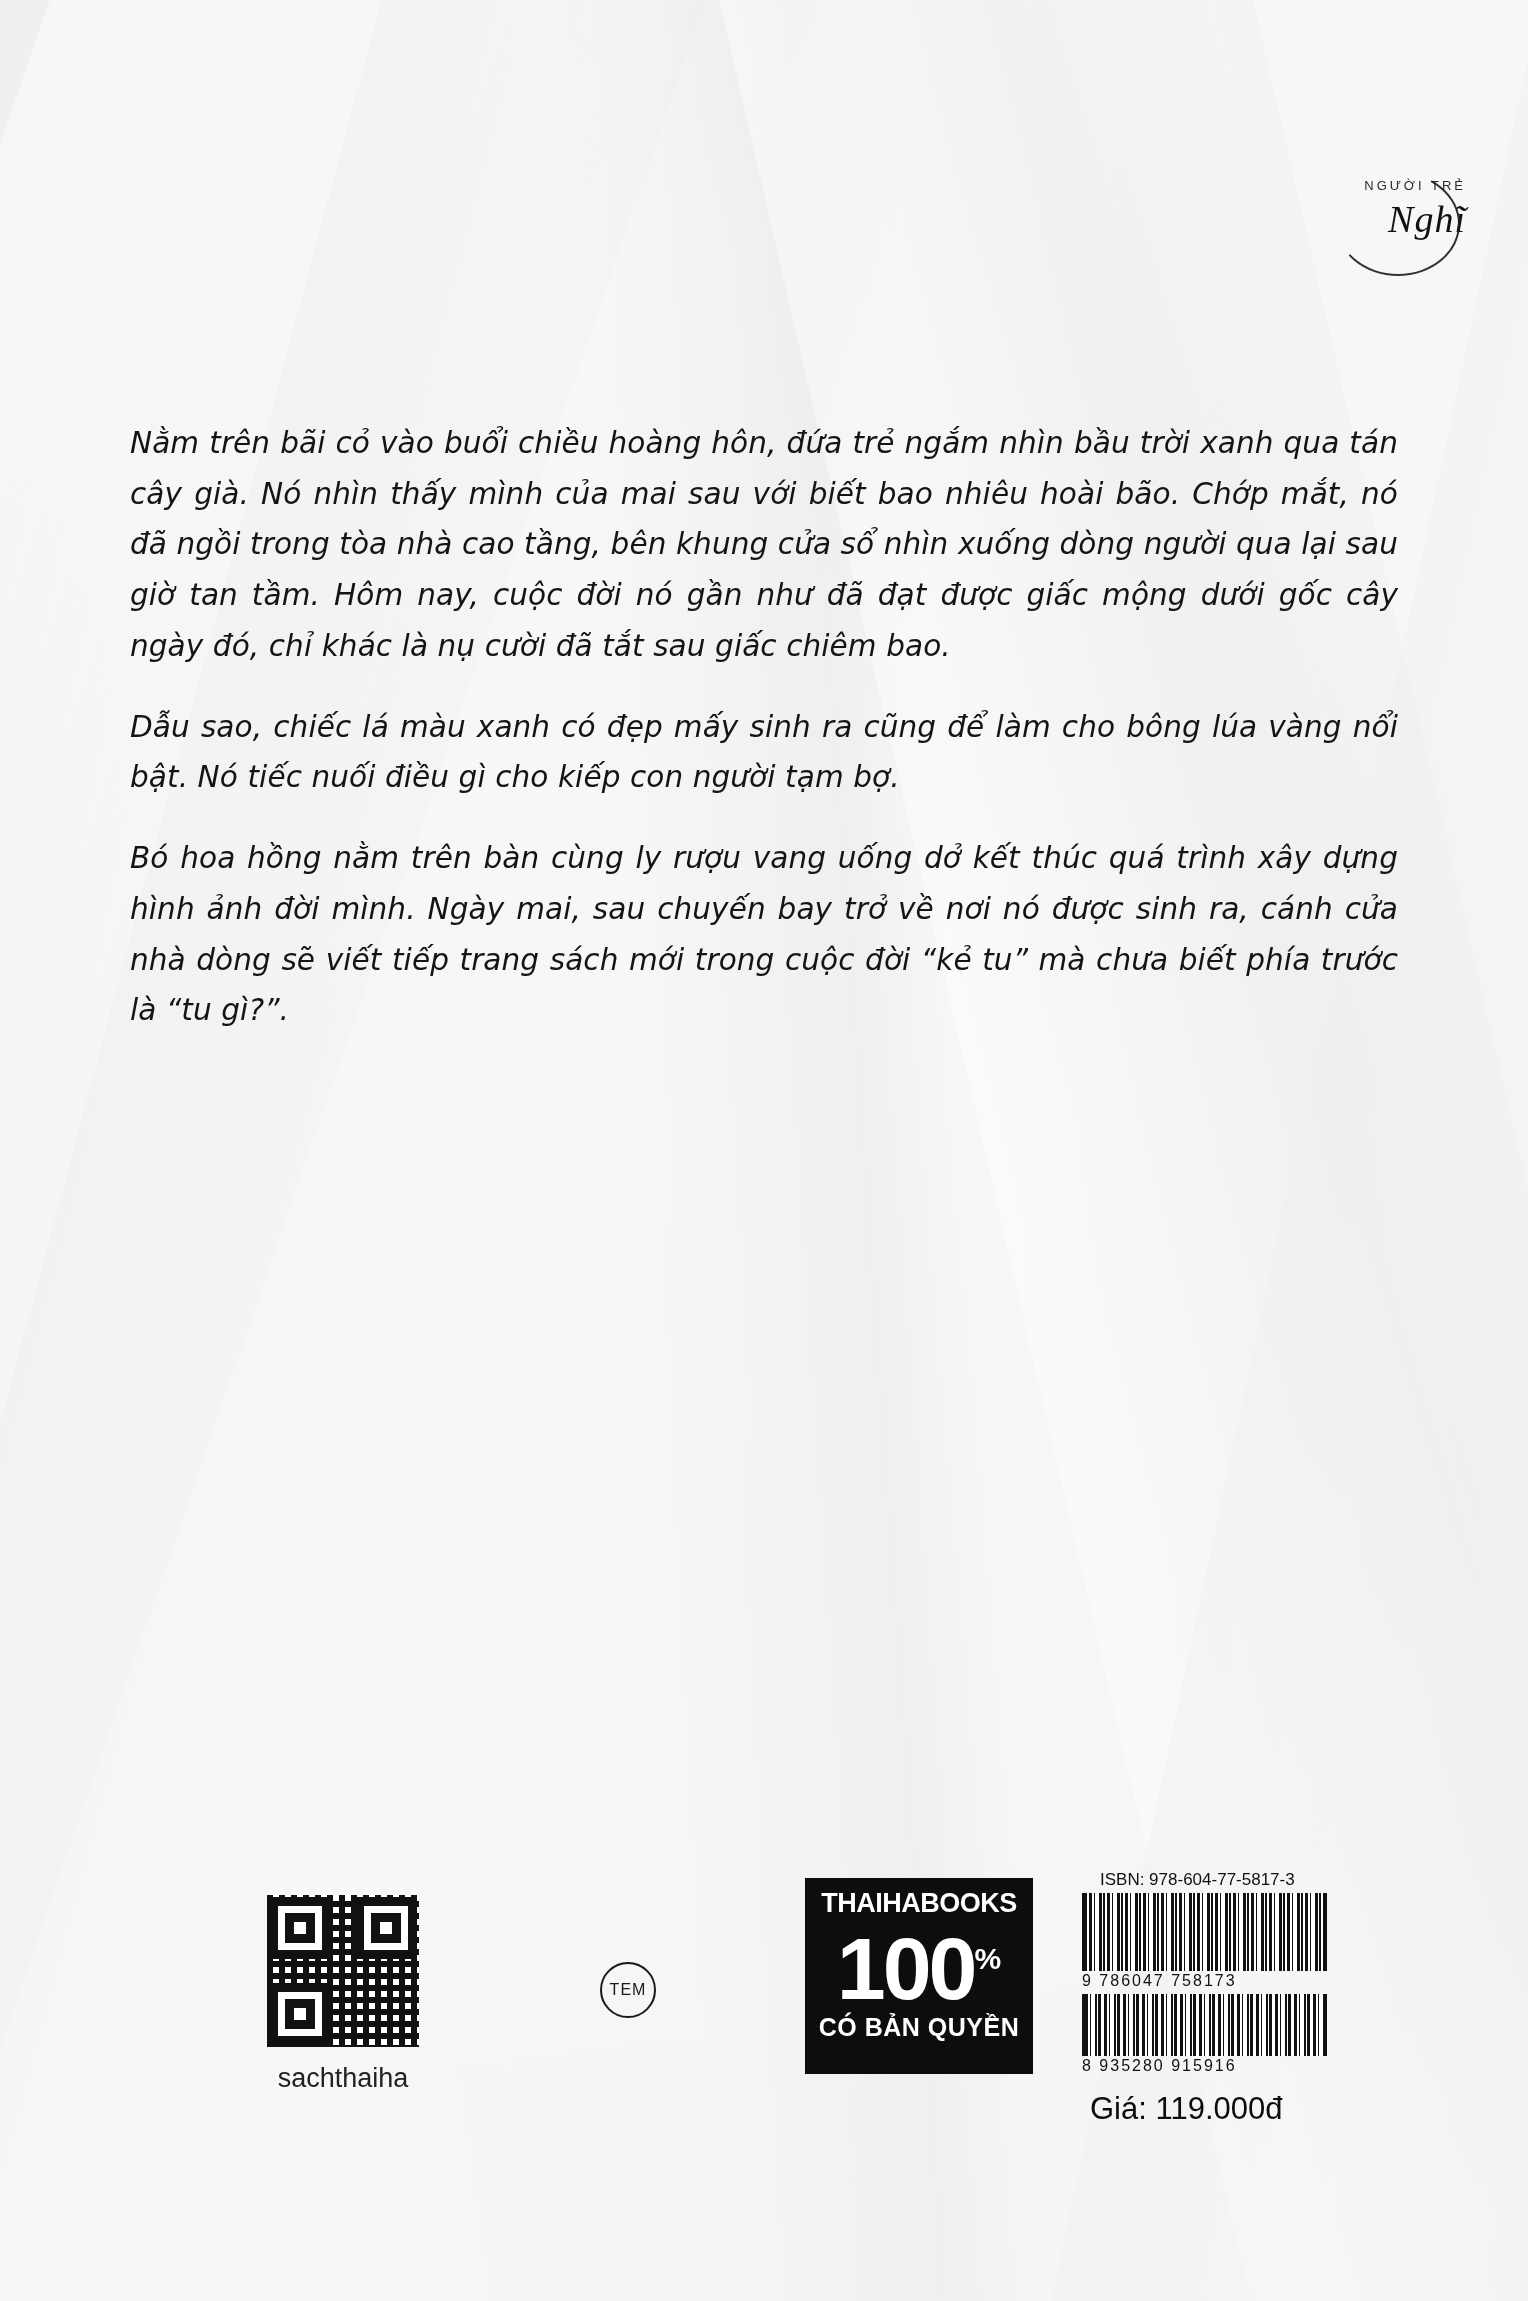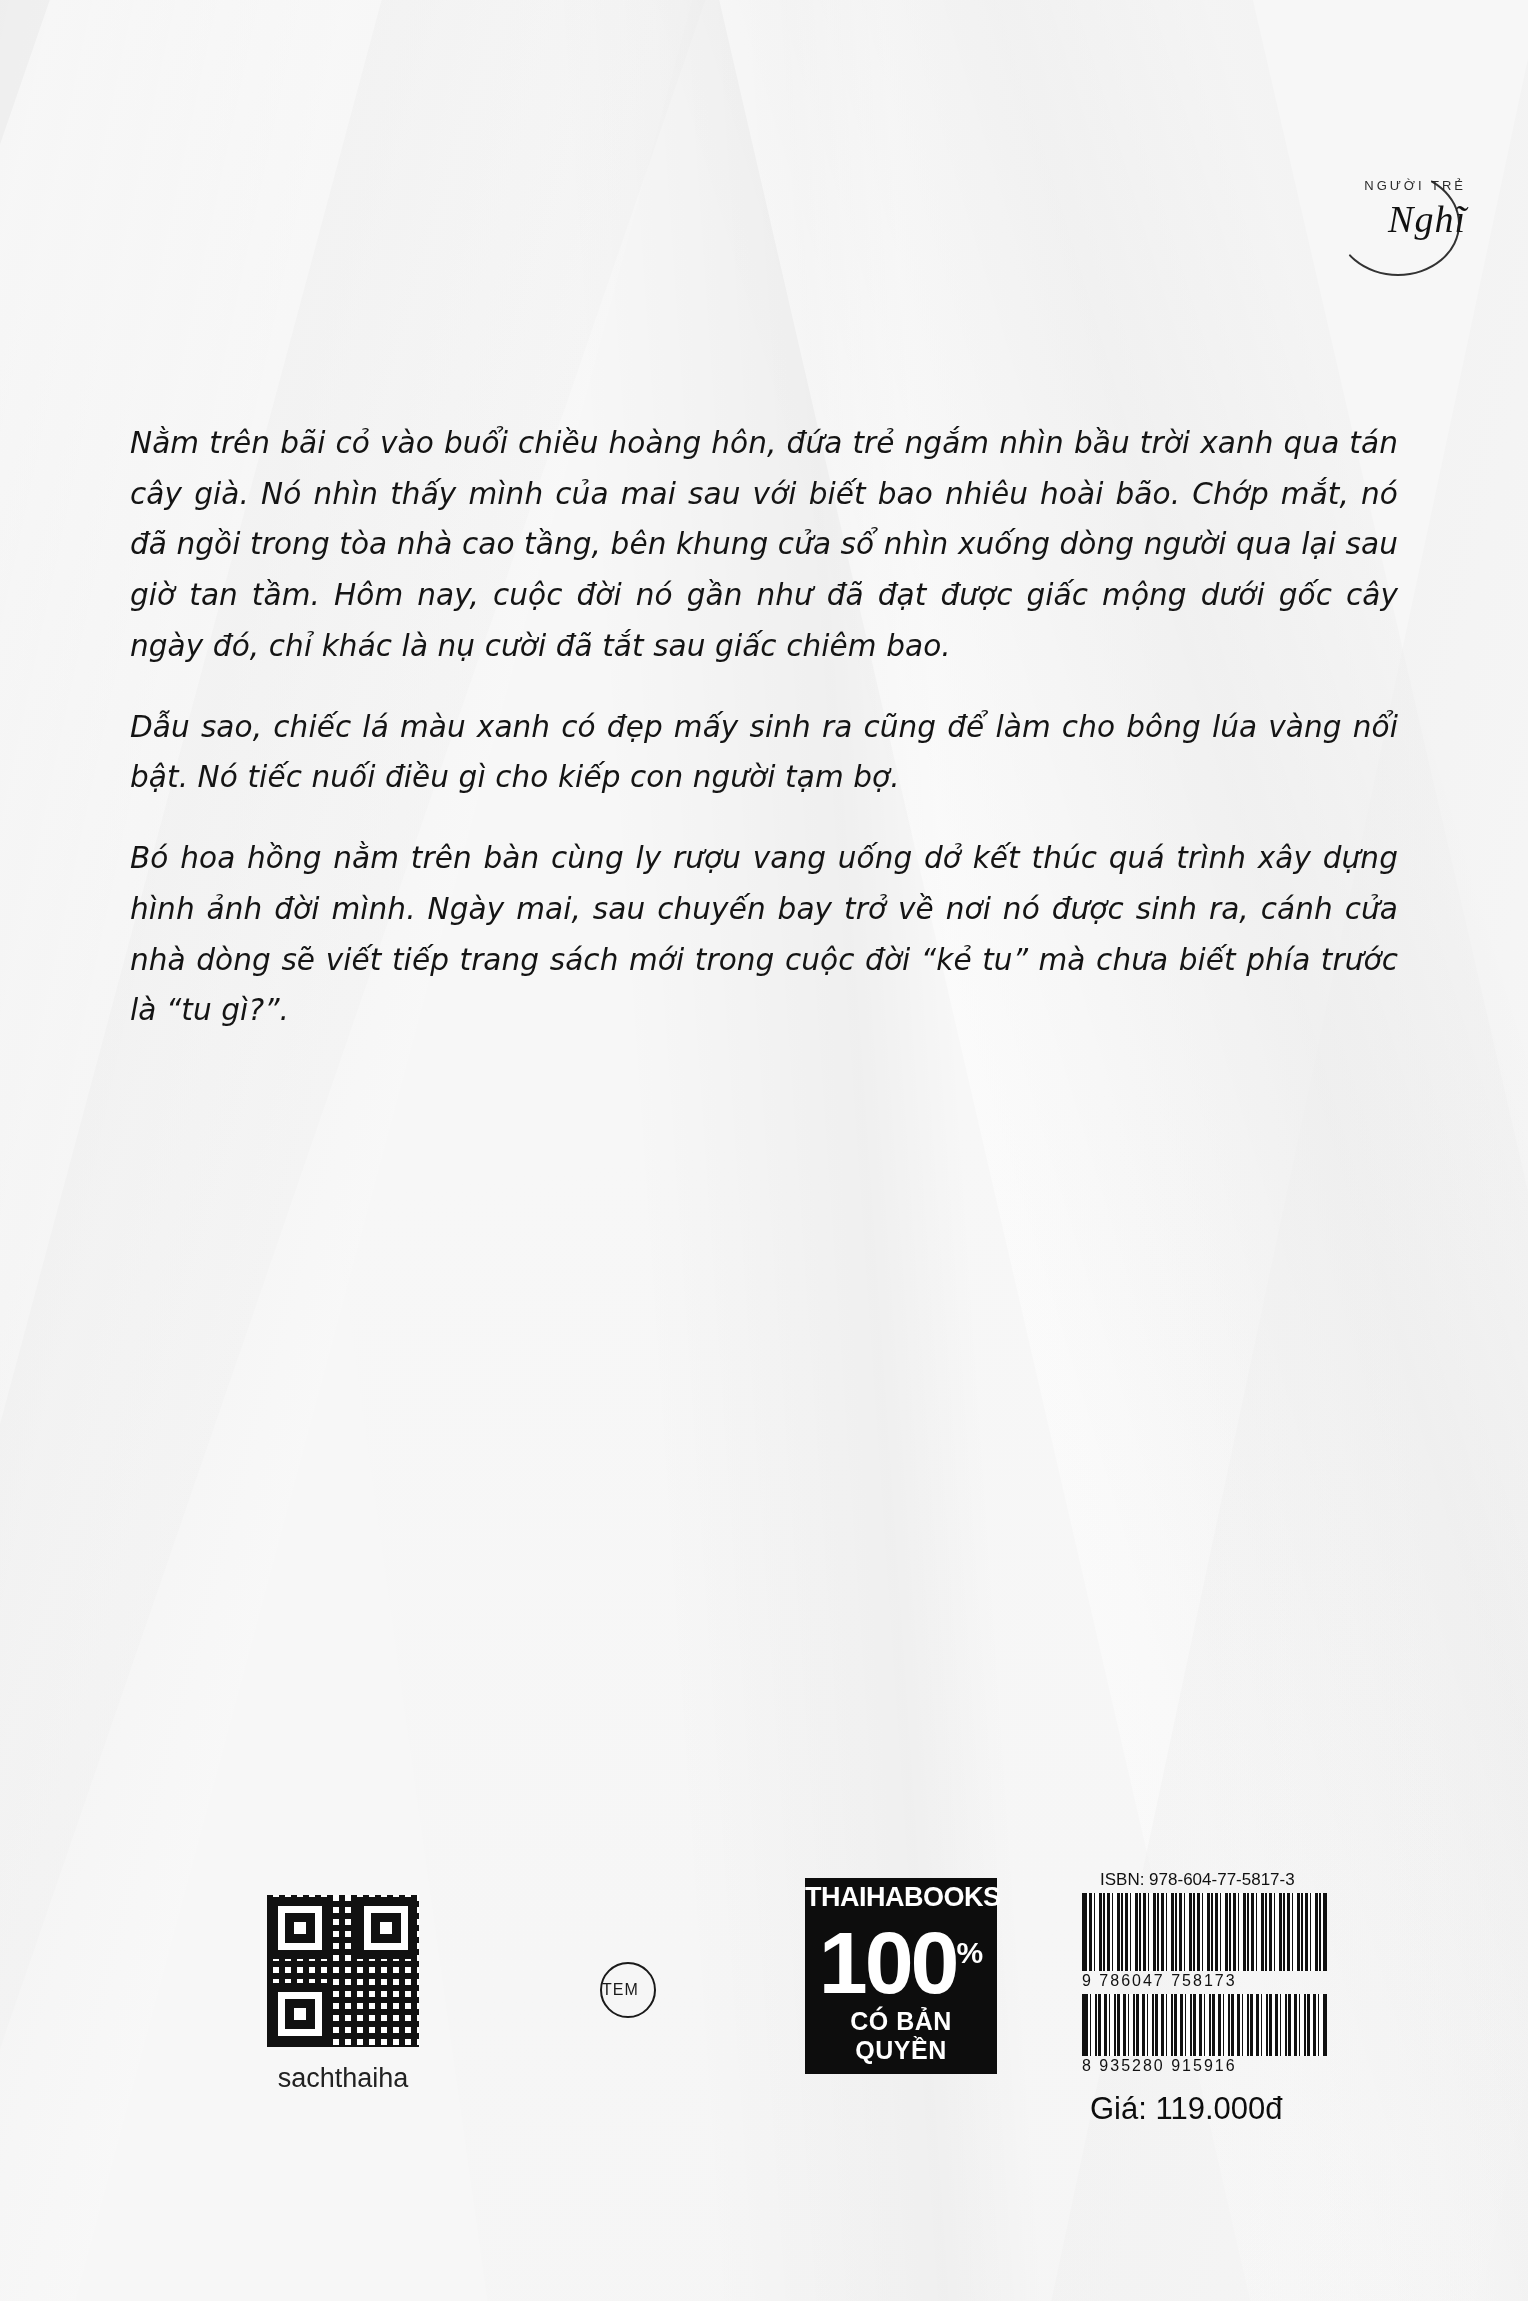--- a/index.html
+++ b/index.html
@@ -148,38 +148,38 @@
   .tem {
     position: absolute;
     left: 600px;
     top: 112px;
     width: 52px;
     height: 52px;
     border: 2px solid #1a1a1a;
     border-radius: 50%;
     display: flex;
     align-items: center;
-    justify-content: flex-start;
+    justify-content: center;
     font-family: "Liberation Sans", sans-serif;
     font-size: 16px;
     letter-spacing: 1px;
     color: #1a1a1a;
   }
 
   
   .badge {
     position: absolute;
     left: 805px;
     top: 28px;
-    width: 192px;
+    width: 228px;
     height: 196px;
     background: #0d0d0d;
     color: #ffffff;
     text-align: center;
-    padding-top: 0;
+    padding-top: 6px;
     box-sizing: border-box;
   }
   .badge .brand {
     font-family: "Liberation Sans", sans-serif;
     font-weight: bold;
     font-size: 27px;
     letter-spacing: -0.5px;
     margin-top: 4px;
   }
   .badge .hundred {

